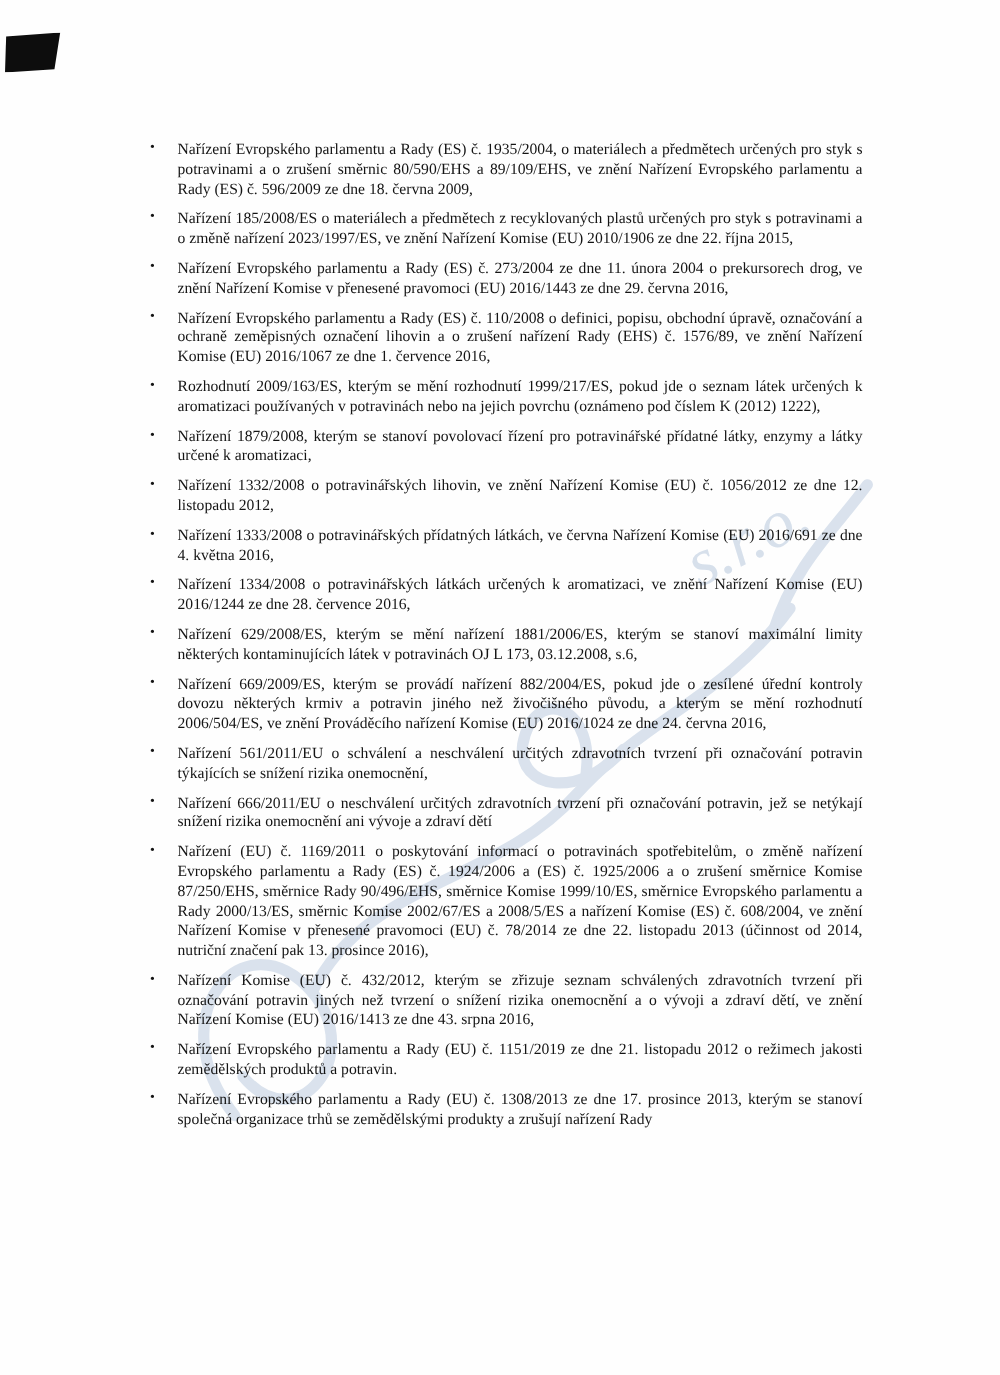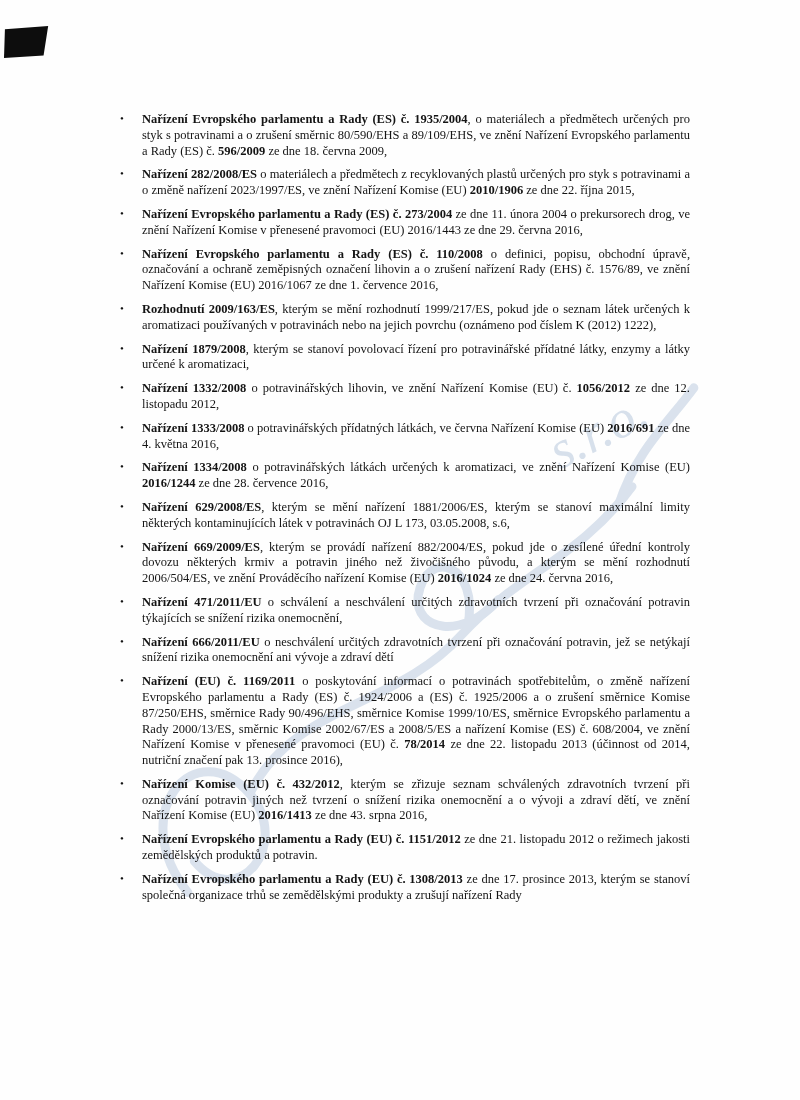--- a/index.html
+++ b/index.html
@@ -54,21 +54,21 @@
     line-height: 15.8px;
     text-align: justify;
   }
   .bullet {
     position: absolute;
     left: 2px;
     top: -1px;
     font-size: 11px;
   }
   .reg-list b {
-    font-weight: bold;
+    font-weight: normal;
   }
 </style>
 </head>
 <body>
 
 <div class="page">
 
   <div class="corner-artifact"></div>
 
   <svg class="watermark" viewBox="0 0 800 1100" xmlns="http://www.w3.org/2000/svg">
@@ -76,31 +76,31 @@
       <path d="M 60 760 C 40 660, 140 620, 160 700 C 175 765, 95 800, 80 735"></path>
       <path d="M 160 700 C 240 640, 330 690, 420 655 C 500 625, 560 640, 640 600"></path>
       <path d="M 430 650 C 470 600, 430 560, 400 600 C 380 630, 420 660, 470 640"></path>
       <path d="M 620 610 C 660 570, 700 560, 740 540"></path>
     </g>
     <text x="560" y="470" transform="rotate(-27 560 470)" font-family="Liberation Serif, serif" font-style="italic" font-size="54" fill="#a9bdd6" opacity="0.45">s.r.o.</text>
   </svg>
 
   <ul class="reg-list">
       <li><span class="bullet">•</span><span><b>Nařízení Evropského parlamentu a Rady (ES) č. 1935/2004</b><span>, o materiálech a předmětech určených pro styk s potravinami a o zrušení směrnic 80/590/EHS a 89/109/EHS, ve znění Nařízení Evropského parlamentu a Rady (ES) č. </span><b>596/2009</b><span> ze dne 18. června 2009,</span></span></li>
-      <li><span class="bullet">•</span><span><b>Nařízení 282/2008/ES</b><span> o materiálech a předmětech z recyklovaných plastů určených pro styk s potravinami a o změně nařízení 2023/1997/ES, ve znění Nařízení Komise (EU) </span><b>2010/1906</b><span> ze dne 22. října 2015,</span></span></li>
+      <li><span class="bullet">•</span><span><b>Nařízení 185/2008/ES</b><span> o materiálech a předmětech z recyklovaných plastů určených pro styk s potravinami a o změně nařízení 2023/1997/ES, ve znění Nařízení Komise (EU) </span><b>2010/1906</b><span> ze dne 22. října 2015,</span></span></li>
       <li><span class="bullet">•</span><span><b>Nařízení Evropského parlamentu a Rady (ES) č. 273/2004</b><span> ze dne 11. února 2004 o prekursorech drog, ve znění Nařízení Komise v přenesené pravomoci (EU) 2016/1443 ze dne 29. června 2016,</span></span></li>
       <li><span class="bullet">•</span><span><b>Nařízení Evropského parlamentu a Rady (ES) č. 110/2008</b><span> o definici, popisu, obchodní úpravě, označování a ochraně zeměpisných označení lihovin a o zrušení nařízení Rady (EHS) č. 1576/89, ve znění Nařízení Komise (EU) 2016/1067 ze dne 1. července 2016,</span></span></li>
       <li><span class="bullet">•</span><span><b>Rozhodnutí 2009/163/ES</b><span>, kterým se mění rozhodnutí 1999/217/ES, pokud jde o seznam látek určených k aromatizaci používaných v potravinách nebo na jejich povrchu (oznámeno pod číslem K (2012) 1222),</span></span></li>
       <li><span class="bullet">•</span><span><b>Nařízení 1879/2008</b><span>, kterým se stanoví povolovací řízení pro potravinářské přídatné látky, enzymy a látky určené k aromatizaci,</span></span></li>
       <li><span class="bullet">•</span><span><b>Nařízení 1332/2008</b><span> o potravinářských lihovin, ve znění Nařízení Komise (EU) č. </span><b>1056/2012</b><span> ze dne 12. listopadu 2012,</span></span></li>
       <li><span class="bullet">•</span><span><b>Nařízení 1333/2008</b><span> o potravinářských přídatných látkách, ve června Nařízení Komise (EU) </span><b>2016/691</b><span> ze dne 4. května 2016,</span></span></li>
       <li><span class="bullet">•</span><span><b>Nařízení 1334/2008</b><span> o potravinářských látkách určených k aromatizaci, ve znění Nařízení Komise (EU) </span><b>2016/1244</b><span> ze dne 28. července 2016,</span></span></li>
-      <li><span class="bullet">•</span><span><b>Nařízení 629/2008/ES</b><span>, kterým se mění nařízení 1881/2006/ES, kterým se stanoví maximální limity některých kontaminujících látek v potravinách  OJ L 173, 03.05.2008, s.6,</span></span></li>
+      <li><span class="bullet">•</span><span><b>Nařízení 629/2008/ES</b><span>, kterým se mění nařízení 1881/2006/ES, kterým se stanoví maximální limity některých kontaminujících látek v potravinách  OJ L 173, 03.12.2008, s.6,</span></span></li>
       <li><span class="bullet">•</span><span><b>Nařízení 669/2009/ES</b><span>, kterým se provádí nařízení  882/2004/ES, pokud jde o zesílené úřední kontroly dovozu některých krmiv a potravin jiného než živočišného původu, a kterým se mění rozhodnutí 2006/504/ES, ve znění Prováděcího nařízení Komise (EU) </span><b>2016/1024</b><span> ze dne 24. června 2016,</span></span></li>
-      <li><span class="bullet">•</span><span><b>Nařízení 471/2011/EU</b><span> o schválení a neschválení určitých zdravotních tvrzení při označování potravin týkajících se snížení rizika onemocnění,</span></span></li>
+      <li><span class="bullet">•</span><span><b>Nařízení 561/2011/EU</b><span> o schválení a neschválení určitých zdravotních tvrzení při označování potravin týkajících se snížení rizika onemocnění,</span></span></li>
       <li><span class="bullet">•</span><span><b>Nařízení 666/2011/EU</b><span> o neschválení určitých zdravotních tvrzení při označování potravin, jež se netýkají snížení rizika onemocnění ani vývoje a zdraví dětí</span></span></li>
       <li><span class="bullet">•</span><span><b>Nařízení (EU) č. 1169/2011</b><span>  o poskytování informací o potravinách spotřebitelům, o změně nařízení Evropského parlamentu a Rady (ES) č. 1924/2006 a (ES) č. 1925/2006 a o zrušení směrnice Komise 87/250/EHS, směrnice Rady 90/496/EHS, směrnice Komise 1999/10/ES, směrnice Evropského parlamentu a Rady 2000/13/ES, směrnic Komise 2002/67/ES a 2008/5/ES a nařízení Komise (ES) č. 608/2004, ve znění Nařízení Komise v přenesené pravomoci (EU) č. </span><b>78/2014</b><span> ze dne 22. listopadu 2013 (účinnost od 2014, nutriční značení pak 13. prosince 2016),</span></span></li>
       <li><span class="bullet">•</span><span><b>Nařízení Komise (EU) č. 432/2012</b><span>, kterým se zřizuje seznam schválených zdravotních tvrzení při označování potravin jiných než tvrzení o snížení rizika onemocnění a o vývoji a zdraví dětí, ve znění Nařízení Komise (EU) </span><b>2016/1413</b><span> ze dne 43. srpna 2016,</span></span></li>
-      <li><span class="bullet">•</span><span><b>Nařízení Evropského parlamentu a Rady (EU) č. 1151/2012</b><span> ze dne 21. listopadu 2012 o režimech jakosti zemědělských produktů a potravin.</span></span></li>
+      <li><span class="bullet">•</span><span><b>Nařízení Evropského parlamentu a Rady (EU) č. 1151/2019</b><span> ze dne 21. listopadu 2012 o režimech jakosti zemědělských produktů a potravin.</span></span></li>
       <li><span class="bullet">•</span><span><b>Nařízení Evropského parlamentu a Rady (EU) č. 1308/2013</b><span> ze dne 17. prosince 2013, kterým se stanoví společná organizace trhů se zemědělskými produkty a zrušují nařízení Rady</span></span></li>
     </ul>
 
 </div>
 
 </body></html>

